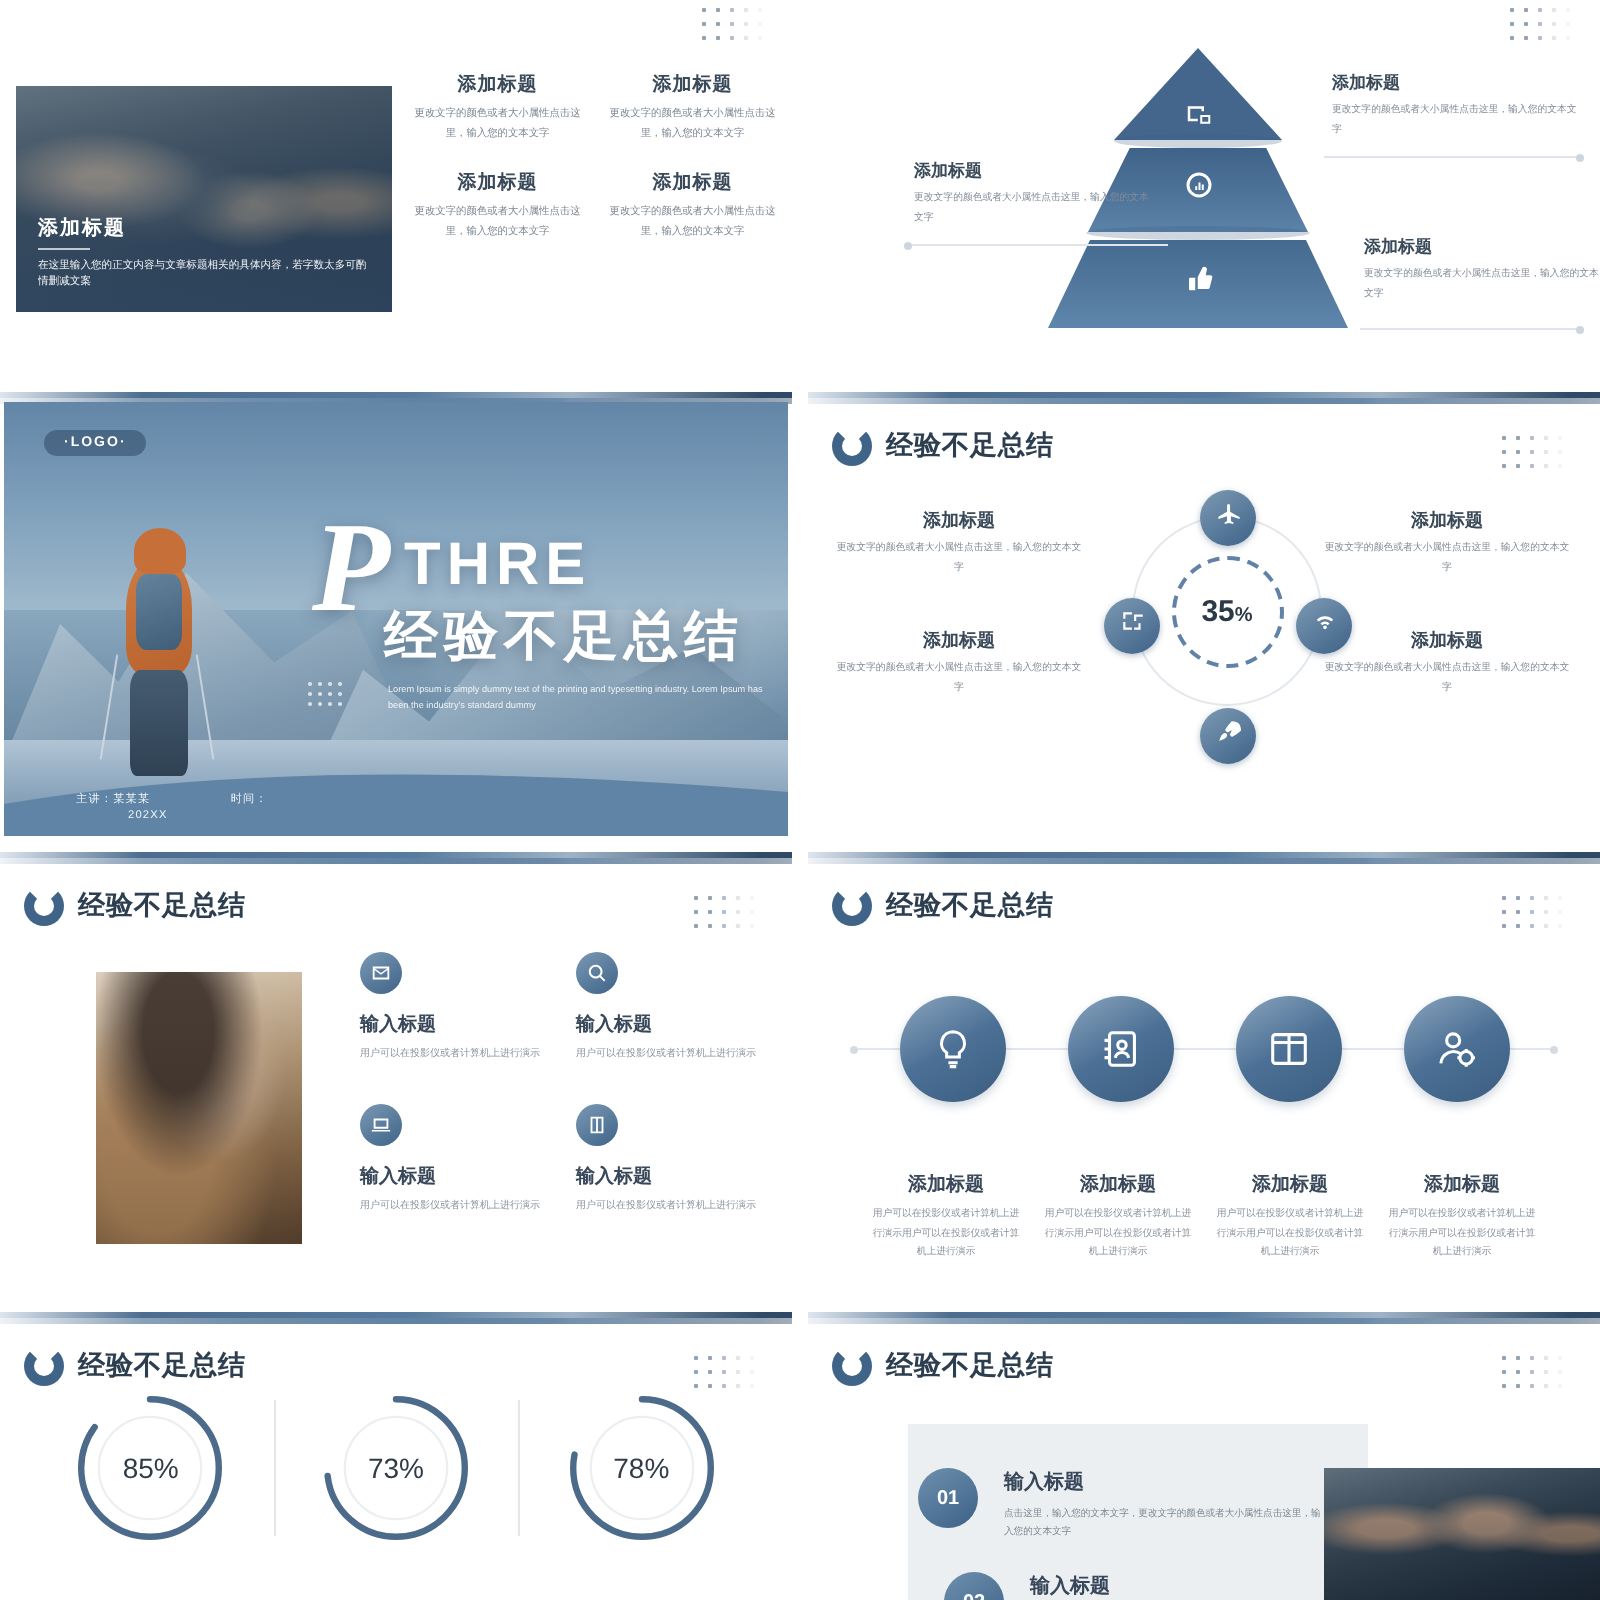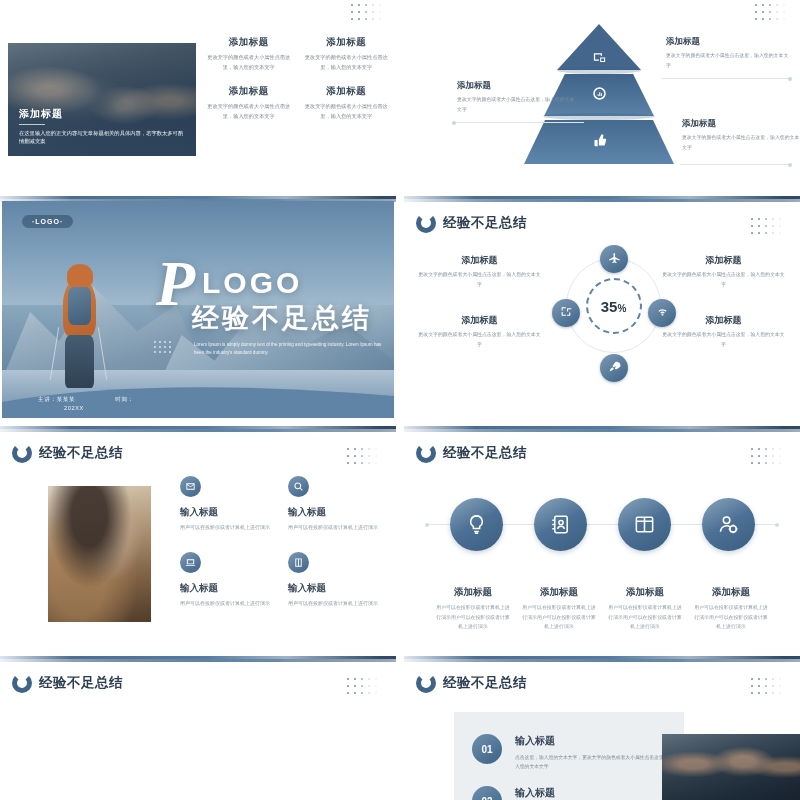--- a/index.html
+++ b/index.html
@@ -229,21 +229,21 @@
   
   #s8 { left:404px; top:656px; width:396px; height:144px; }
   .panel8 { position:absolute; left:50px; top:56px; width:230px; height:110px;
             background:#eceff1; }
   .row8 { position:absolute; left:0; width:100%; display:flex; align-items:flex-start; gap:13px; }
   .row8 .num { width:30px; height:30px; border-radius:50%; flex:0 0 auto;
      background:linear-gradient(145deg,#6f90ae,#3b6187); color:#fff;
      display:flex; align-items:center; justify-content:center; font-size:10px; font-weight:bold; }
   .row8 .txt h5 { font-size:10px; font-weight:bold; color:#37465a; margin-bottom:5px; }
   .row8 .txt p { font-size:4.8px; line-height:1.9; color:#7d8894; width:160px; }
-  .r8a { top:22px; padding-left:18px; }
+  .r8a { top:22px; padding-left:5px; }
   .r8b { top:74px; padding-left:18px; }
   .photo8 { position:absolute; left:258px; top:78px; width:140px; height:66px; overflow:hidden;
     background:
       linear-gradient(180deg, rgba(25,38,52,.18), rgba(18,28,40,.55)),
       radial-gradient(ellipse at 22% 46%, #d0a98c 0 9%, rgba(208,169,140,0) 26%),
       radial-gradient(ellipse at 58% 42%, #cda88b 0 10%, rgba(205,168,139,0) 28%),
       radial-gradient(ellipse at 88% 50%, #b79478 0 8%, rgba(183,148,120,0) 24%),
       linear-gradient(155deg,#6e7f8c 0%,#455664 38%,#2b3a48 72%,#1d2935 100%); }
 </style>
 </head>
@@ -375,21 +375,21 @@
         <div class="body"></div>
         <div class="hood"></div>
         <div class="pack"></div>
         <div class="legs"></div>
       </div>
       <div class="veil"></div>
 
       <div class="logo">·LOGO·</div>
 
       <div class="bigP">P</div>
-      <div class="thre">LOGO</div>
+      <div class="thre">THRE</div>
       <div class="cn">经验不足总结</div>
       <div class="dotdeco">
         <i></i>
           <i></i>
           <i></i>
           <i></i>
           <i></i>
           <i></i>
           <i></i>
           <i></i>
@@ -656,20 +656,43 @@
         <i class="f2"></i>
         <i class="f4"></i>
         <i class="f5"></i>
       <i class="f1"></i>
         <i class="f1"></i>
         <i class="f2"></i>
         <i class="f4"></i>
         <i class="f5"></i>
     </div>
 
+    <div class="rings">
+      <div class="rcell">
+        <svg class="rsvg" viewBox="0 0 100 100">
+          <circle cx="50" cy="50" r="32" fill="none" stroke="#eceff2" stroke-width="1.4"></circle>
+          <circle class="arc" cx="50" cy="50" r="43" fill="none" stroke="#4c6a89" stroke-width="4" stroke-linecap="round" transform="rotate(-90 50 50)" stroke-dasharray="229.65042297741388 270.1769682087222"></circle>
+        </svg>
+        <span class="rlabel">85%</span>
+      </div>
+      <div class="rcell">
+        <svg class="rsvg" viewBox="0 0 100 100">
+          <circle cx="50" cy="50" r="32" fill="none" stroke="#eceff2" stroke-width="1.4"></circle>
+          <circle class="arc" cx="50" cy="50" r="43" fill="none" stroke="#4c6a89" stroke-width="4" stroke-linecap="round" transform="rotate(-90 50 50)" stroke-dasharray="197.22918679236722 270.1769682087222"></circle>
+        </svg>
+        <span class="rlabel">73%</span>
+      </div>
+      <div class="rcell">
+        <svg class="rsvg" viewBox="0 0 100 100">
+          <circle cx="50" cy="50" r="32" fill="none" stroke="#eceff2" stroke-width="1.4"></circle>
+          <circle class="arc" cx="50" cy="50" r="43" fill="none" stroke="#4c6a89" stroke-width="4" stroke-linecap="round" transform="rotate(-90 50 50)" stroke-dasharray="210.73803520280333 270.1769682087222"></circle>
+        </svg>
+        <span class="rlabel">78%</span>
+      </div>
+    </div>
   </div>
 
   <div class="slide w-half" id="s8">
     <div class="topband"></div>
     <div class="sheader" style="left:12px;top:17px;">
       <span class="u-icon"></span>
       <span class="title">经验不足总结</span>
     </div>
     <div class="dots" style="right:14px;top:22px;">
       <i class="f1"></i>

